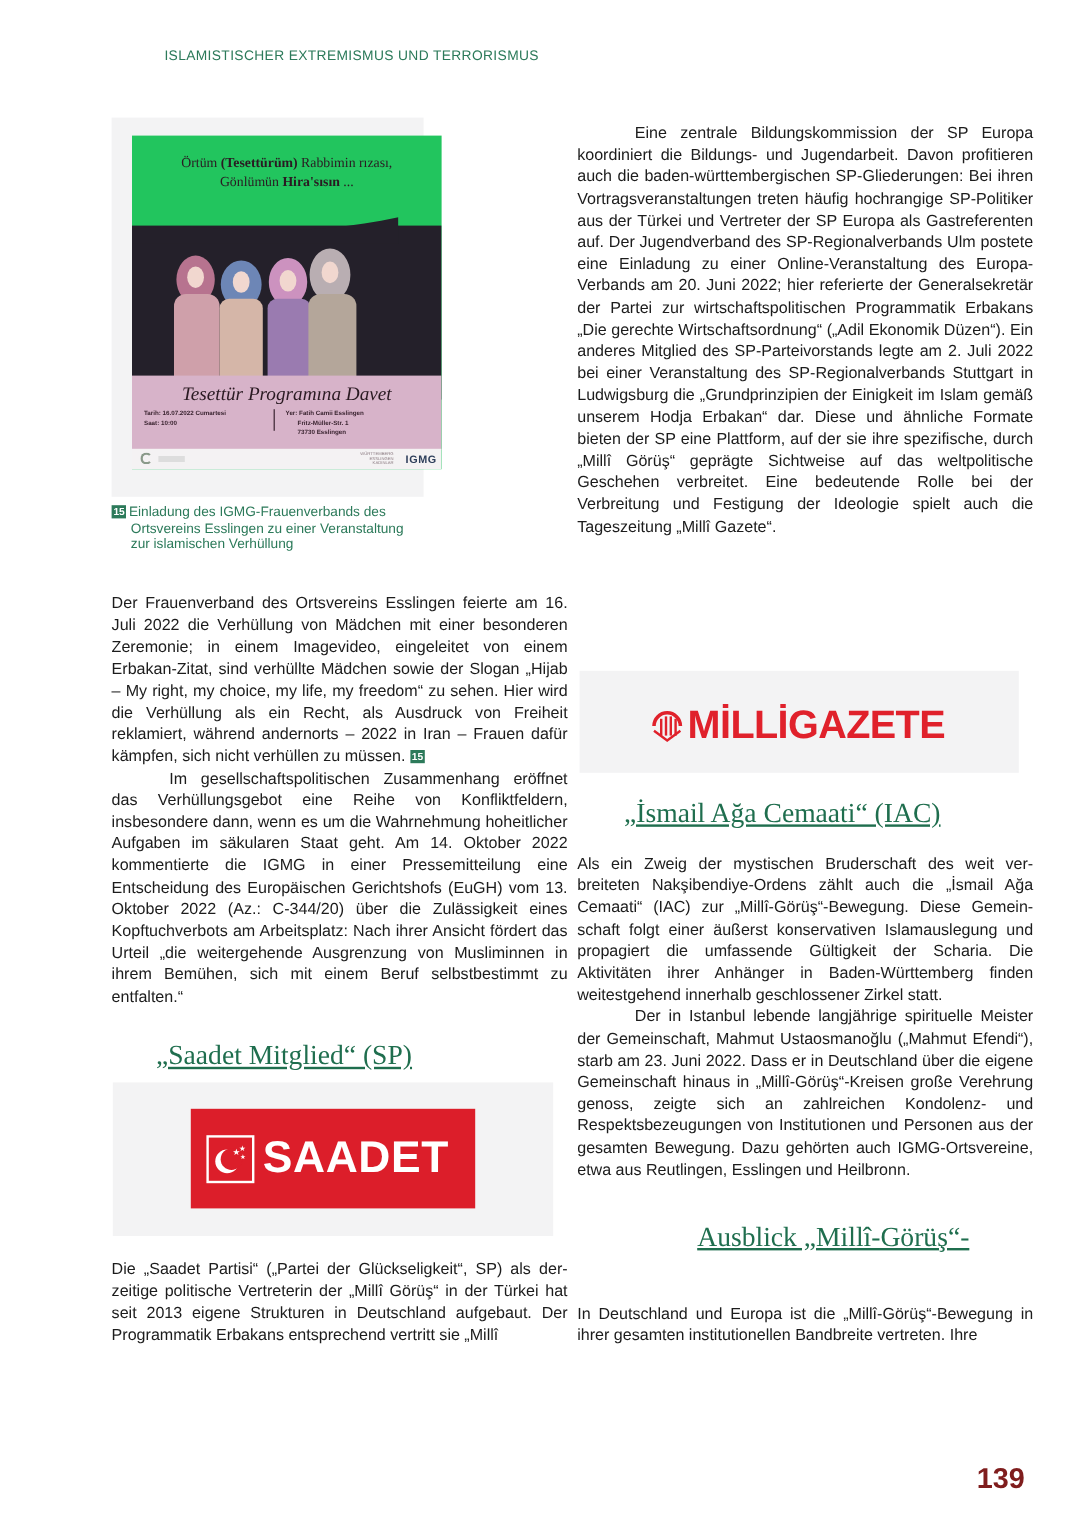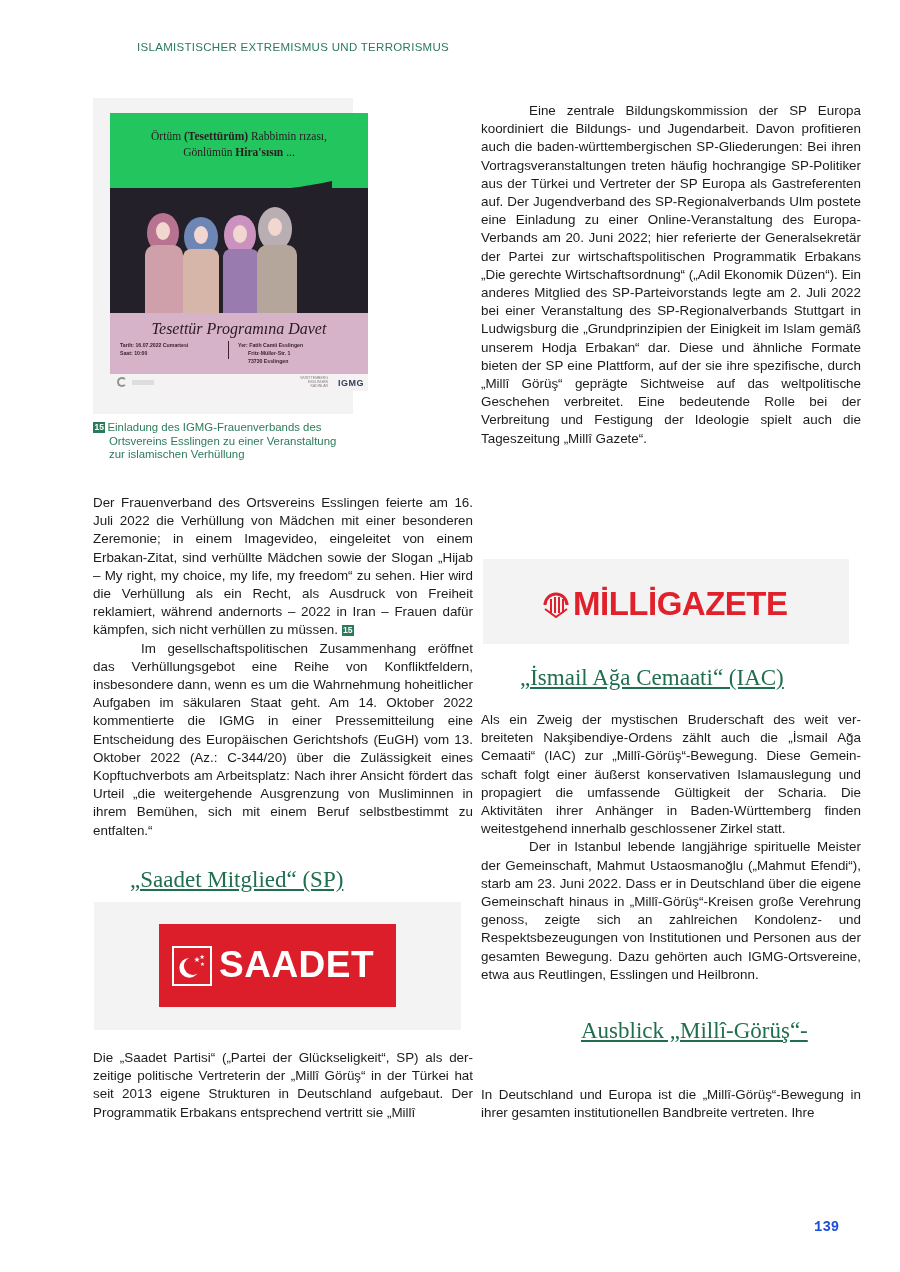--- a/index.html
+++ b/index.html
@@ -100,21 +100,21 @@
   .milli-box { left: 483px; top: 559px; width: 366px; height: 85px; }
   .milli-logo {
     position: absolute; left: 541px; top: 584px; width: 250px; height: 40px;
   }
   .milli-text {
     position: absolute; left: 32px; top: 0px; font-size: 33px; font-weight: bold; color: #e0212b;
     letter-spacing: -0.5px; line-height: 40px;
   }
 
   .page-number {
-    position: absolute; left: 814px; top: 1219px; font-size: 14px; font-weight: bold; color: #1d4ed8; font-family: Liberation Mono, monospace;
+    position: absolute; left: 814px; top: 1219px; font-size: 24px; font-weight: bold; color: #7f1d1d;
   }
 </style>
 </head>
 <body>
 
 <div class="running-head">ISLAMISTISCHER EXTREMISMUS UND TERRORISMUS</div>
 
 <div class="figure-box" style="left:93px; top:98px; width:260px; height:316px;"></div>
 <div class="poster">
   <div class="poster-title">

